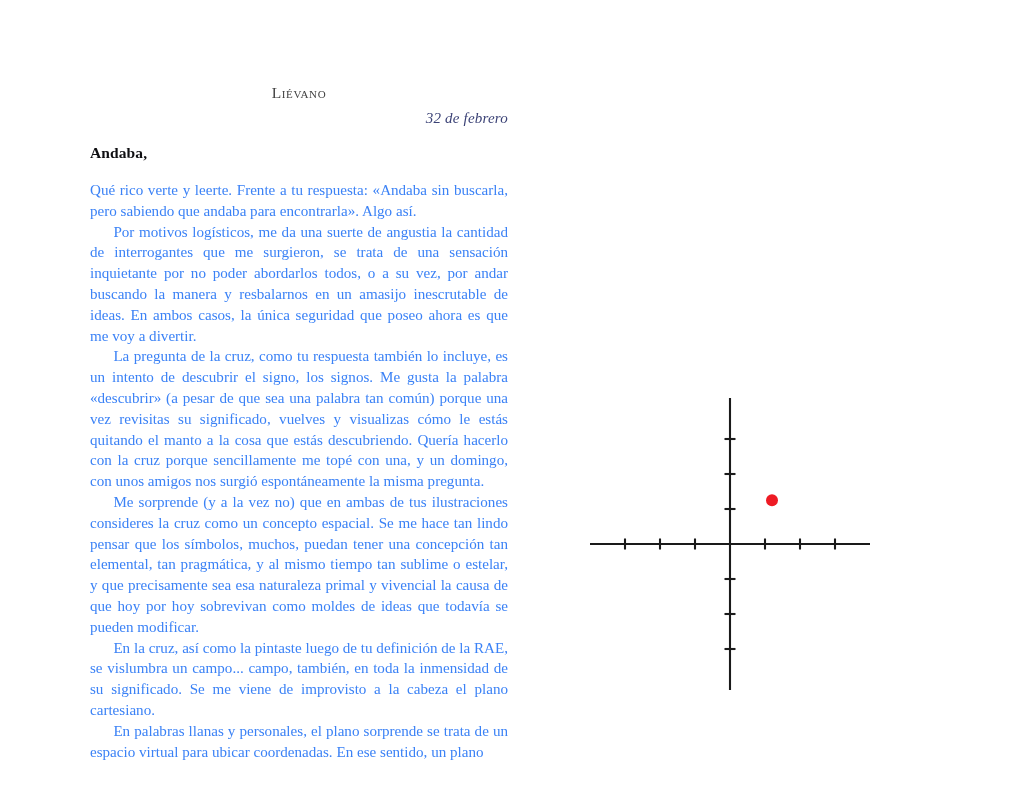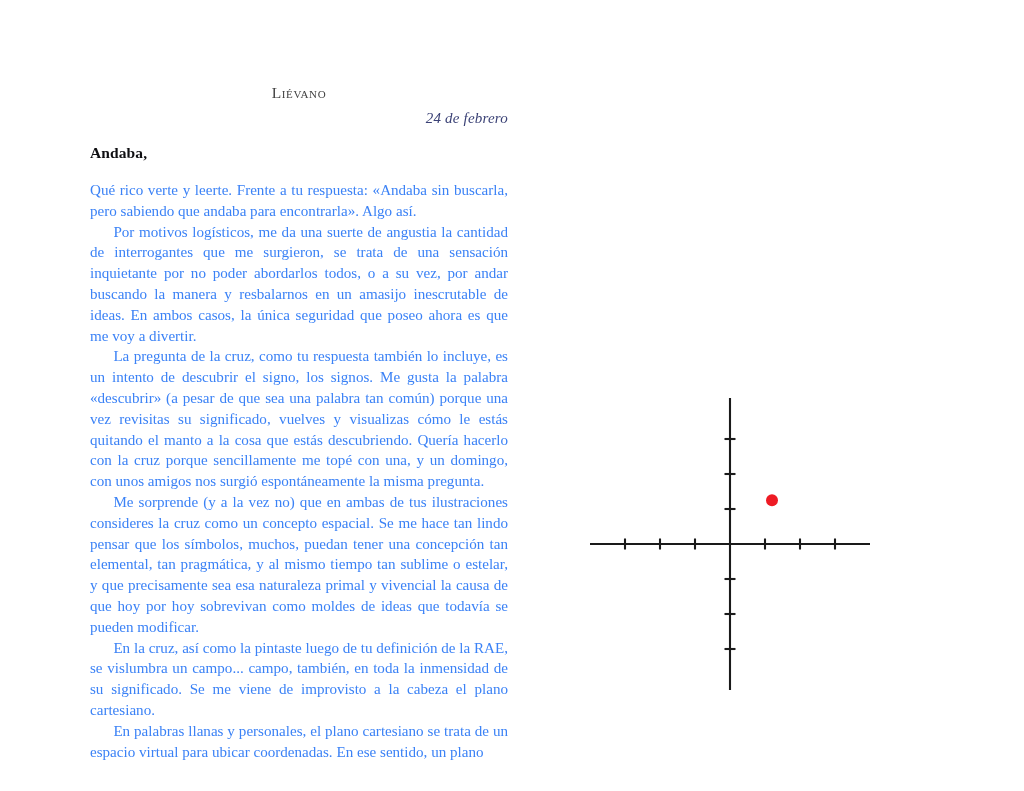--- a/index.html
+++ b/index.html
@@ -98,32 +98,32 @@
     overflow: visible;
   }
 </style>
 </head>
 <body>
 
 <div class="page">
 
   <div class="letter-header">
     <span class="author-name">Liévano</span>
-    <span class="letter-date">24 de febrero</span>
+    <span class="letter-date">32 de febrero</span>
   </div>
 
   <div class="salutation">Andaba,</div>
 
   <div class="letter-body">
     <p>Qué rico verte y leerte. Frente a tu respuesta: «Andaba sin buscarla, pero sabiendo que andaba para encontrarla». Algo así.</p>
     <p class="indented">Por motivos logísticos, me da una suerte de angustia la cantidad de interrogantes que me surgieron, se trata de una sensación inquietante por no poder abordarlos todos, o a su vez, por andar buscando la manera y resbalarnos en un amasijo inescrutable de ideas. En ambos casos, la única seguridad que poseo ahora es que me voy a divertir.</p>
     <p class="indented">La pregunta de la cruz, como tu respuesta también lo incluye, es un intento de descubrir el signo, los signos. Me gusta la palabra «descubrir» (a pesar de que sea una palabra tan común) porque una vez revisitas su significado, vuelves y visualizas cómo le estás quitan­do el manto a la cosa que estás descubriendo. Quería hacerlo con la cruz porque sencillamente me topé con una, y un domingo, con unos amigos nos surgió espontáneamente la misma pregunta.</p>
     <p class="indented">Me sorprende (y a la vez no) que en ambas de tus ilustraciones consideres la cruz como un concepto espacial. Se me hace tan lindo pensar que los símbolos, muchos, puedan tener una concepción tan elemental, tan pragmática, y al mismo tiempo tan sublime o estelar, y que precisamente sea esa naturaleza primal y vivencial la causa de que hoy por hoy sobrevivan como moldes de ideas que todavía se pueden modificar.</p>
     <p class="indented">En la cruz, así como la pintaste luego de tu definición de la RAE, se vislumbra un campo... campo, también, en toda la inmensidad de su significado. Se me viene de improvisto a la cabeza el plano cartesiano.</p>
-    <p class="indented">En palabras llanas y personales, el plano cartesiano se trata de un espacio virtual para ubicar coordenadas. En ese sentido, un plano</p>
+    <p class="indented">En palabras llanas y personales, el plano sorprende se trata de un espacio virtual para ubicar coordenadas. En ese sentido, un plano</p>
   </div>
 
   <div class="figure-cartesian">
     <svg viewBox="0 0 290 276">
       <g id="axes-group">
           <line x1="2" y1="130" x2="282" y2="130" stroke="#1a1a1a" stroke-width="2.1"></line>
           <line x1="142" y1="-16" x2="142" y2="276" stroke="#1a1a1a" stroke-width="2.1"></line>
         </g>
       <g id="ticks-group">
           <line x1="37" y1="124.5" x2="37" y2="135.5" stroke="#1a1a1a" stroke-width="2.1"></line>

